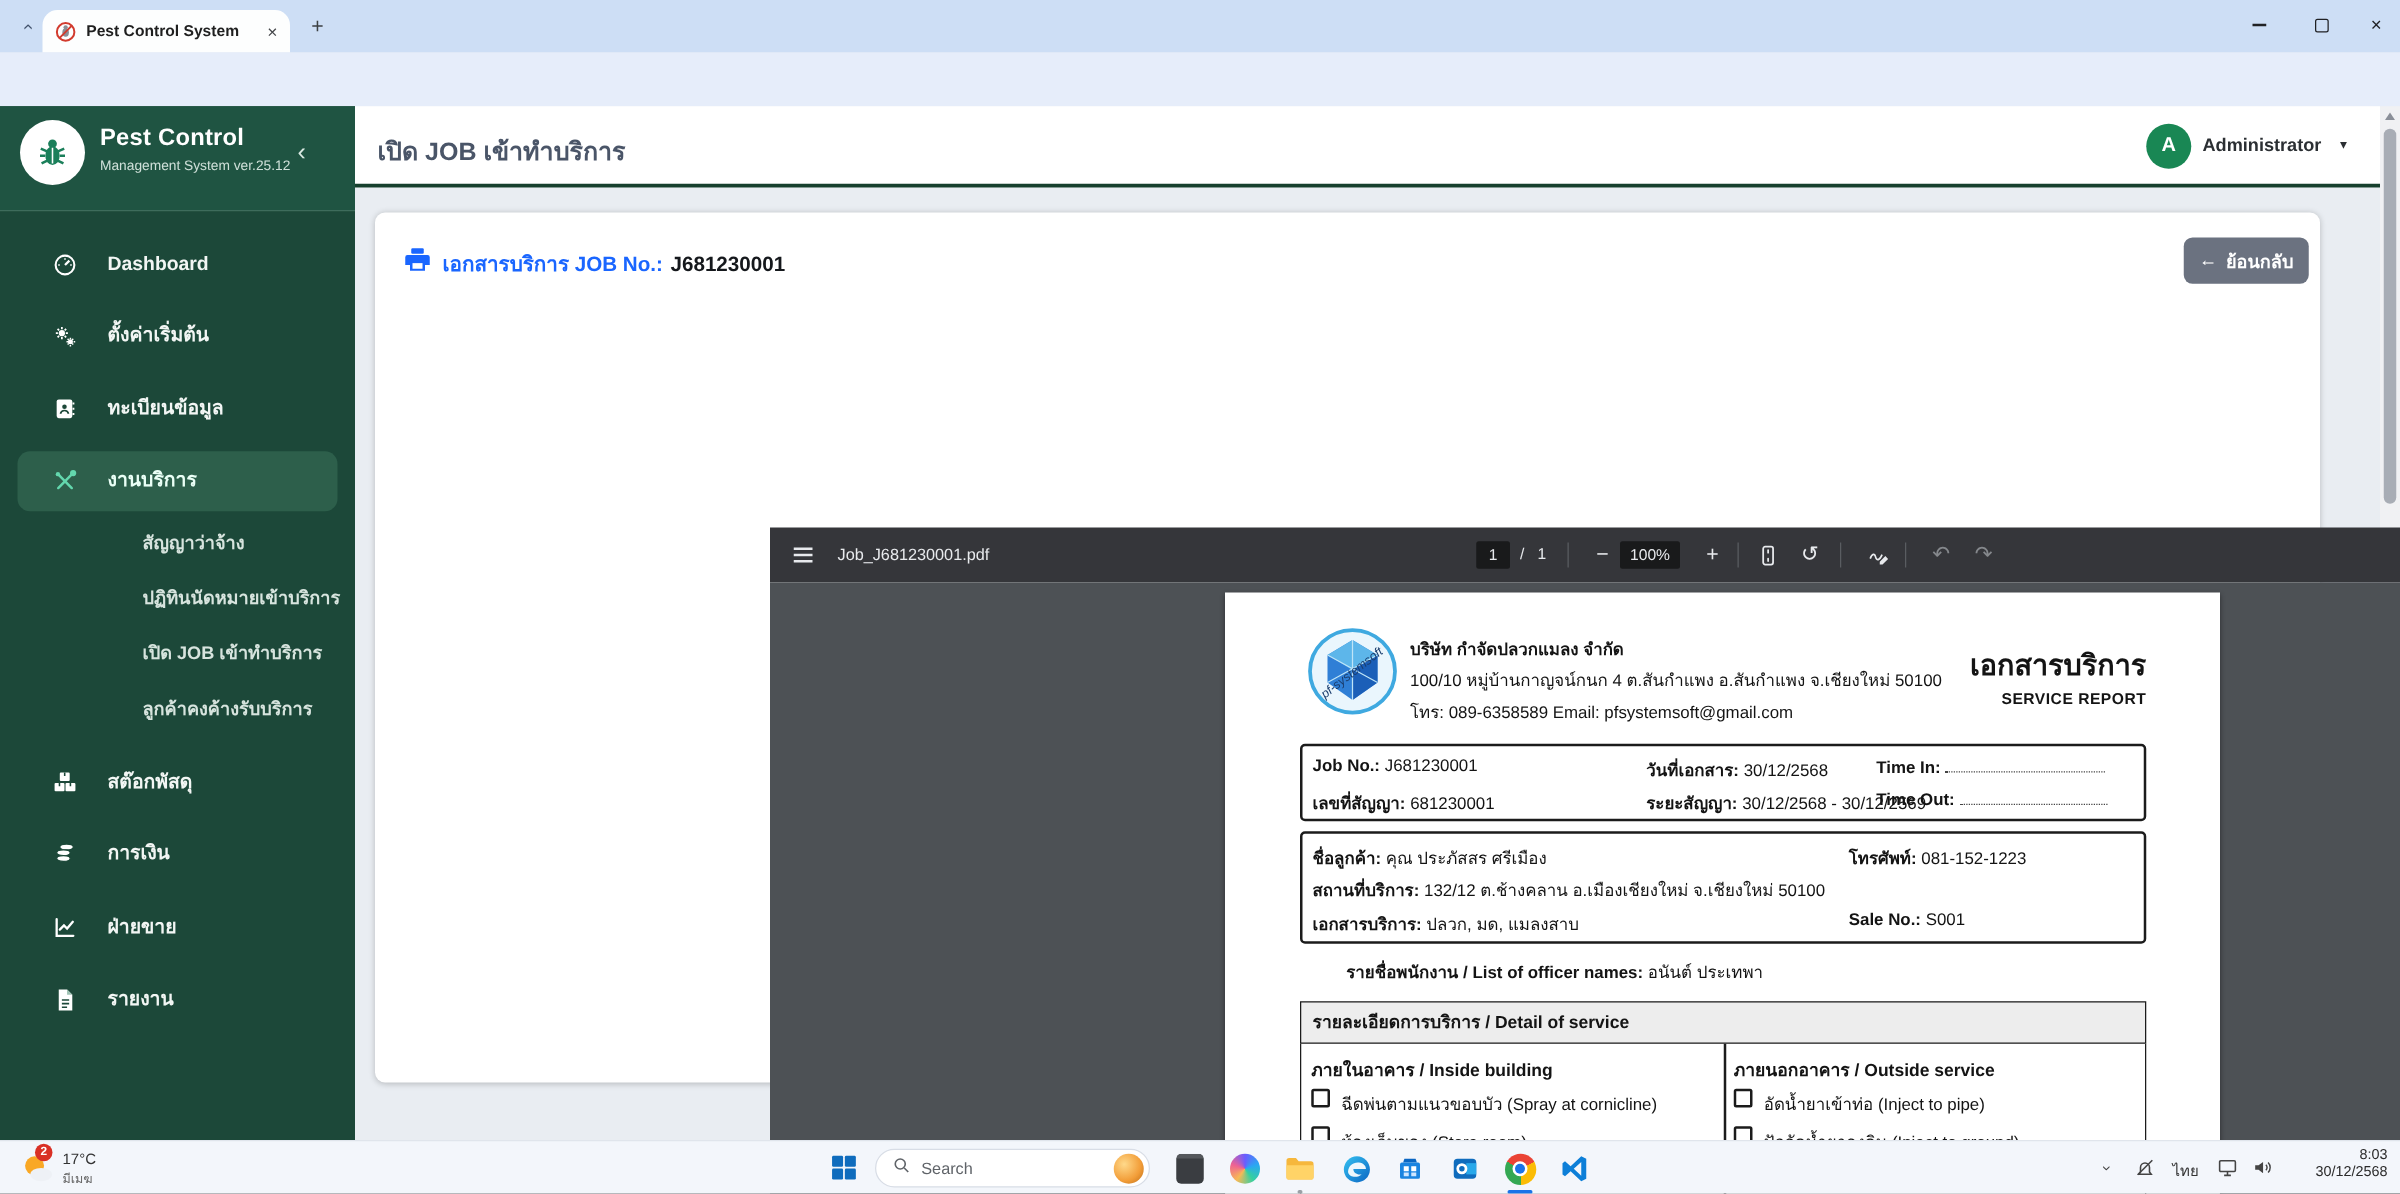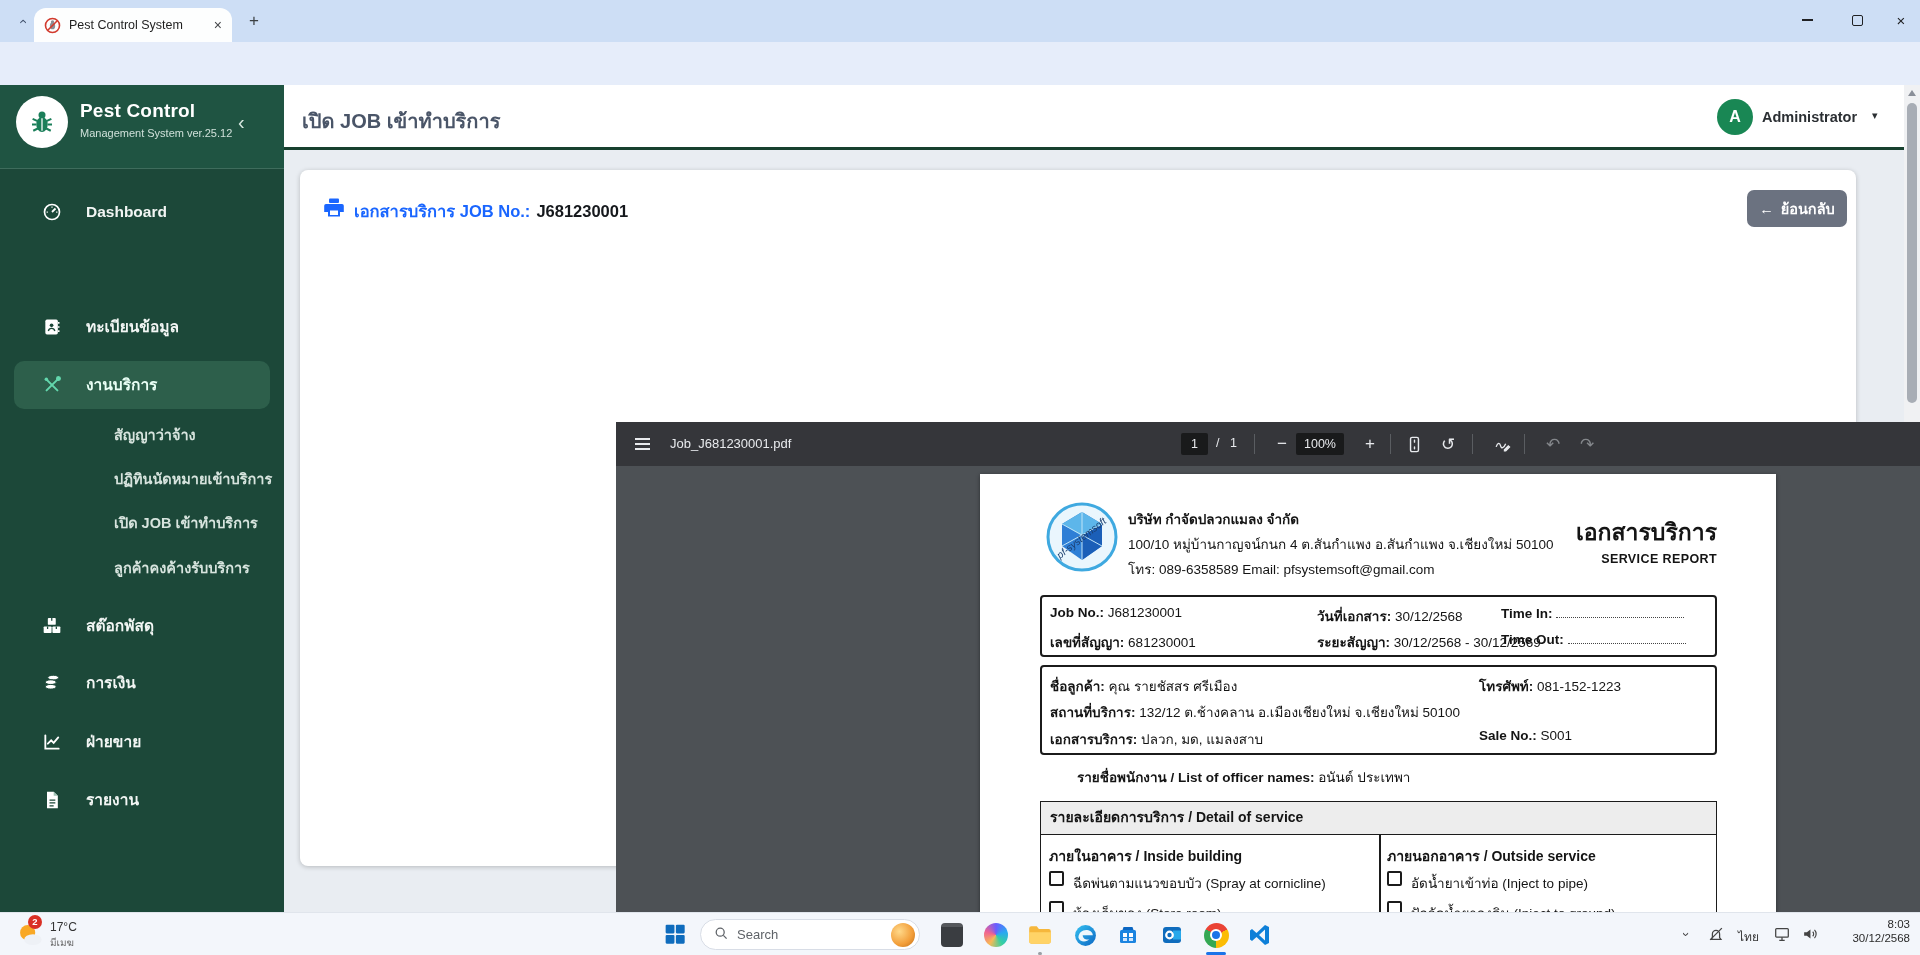--- a/index.html
+++ b/index.html
@@ -6,21 +6,21 @@
   body{font-family:"Liberation Sans","DejaVu Sans",sans-serif;}
   .screen{position:relative;width:1920px;height:955px;overflow:hidden;background:#e9edf2;}
   .abs{position:absolute;}
 
   
   #tabstrip{left:0;top:0;width:1920px;height:42px;background:#cddef5;}
   #tabsearch{left:10px;top:10px;width:22px;height:22px;color:#41516b;font-size:15px;display:flex;align-items:center;justify-content:center;}
   #tabsearch span{transform:rotate(-90deg);display:inline-block;}
   #tab{left:34px;top:8px;width:198px;height:34px;background:#fdfefe;border-radius:12px 12px 0 0;display:flex;align-items:center;padding:0 10px;box-sizing:border-box;}
   #tab .fav{width:17px;height:17px;margin-right:8px;flex:0 0 auto;}
-  #tab .t{font-size:12.5px;color:#1f1f1f;white-space:nowrap;overflow:hidden;flex:1;}
+  #tab .t{font-size:12.5px;color:#1f1f1f;white-space:nowrap;overflow:hidden;flex:1;font-weight:bold;}
   #tab .x{font-size:14px;color:#45474a;margin-left:6px;}
   #newtab{left:244px;top:11px;width:20px;height:20px;font-size:17px;color:#3c4043;text-align:center;line-height:20px;}
   .wbtn{top:6px;width:34px;height:28px;color:#202124;display:flex;align-items:center;justify-content:center;font-size:13px;}
   #win-min{left:1790px}#win-max{left:1840px}#win-close{left:1884px;font-size:15px}
   #win-min i{display:block;width:11px;height:1.5px;background:#202124}
   #win-max i{display:block;width:9px;height:9px;border:1.4px solid #202124;border-radius:2px}
 
   #toolbar{left:0;top:42px;width:1920px;height:43px;background:#e6edfa;}
   .navbtn{top:52px;width:24px;height:24px;font-size:16px;color:#41464c;text-align:center;line-height:24px;}
   #nav-back{left:14px}#nav-fwd{left:52px;color:#9aa0a6}#nav-reload{left:90px}
@@ -218,20 +218,29 @@
     </div>
 
     <div class="abs mitem" style="top:103px">
       <span class="ic"><svg viewBox="0 0 24 24" width="20" height="20" fill="none" stroke="currentColor" stroke-width="2">
             <circle cx="12" cy="12" r="9"></circle>
             <path d="M12 12l4.2-4.2" stroke-width="2.2"></path>
             <path d="M5.5 12H7M17 12h1.5M12 5.5V7" stroke-width="1.5"></path>
           </svg></span>
       <span class="lb">Dashboard</span>
     </div>
+    <div class="abs mitem" style="top:160px">
+      <span class="ic"><svg viewBox="0 0 24 24" width="20" height="20" fill="currentColor">
+            <circle cx="9" cy="9" r="3"></circle>
+            <path d="M9 3.2v2M9 12.8v2M3.2 9h2M12.8 9h2M4.9 4.9l1.4 1.4M11.7 11.7l1.4 1.4M13.1 4.9l-1.4 1.4M6.3 11.7l-1.4 1.4" stroke="currentColor" stroke-width="1.7"></path>
+            <circle cx="17.2" cy="17.2" r="2.4"></circle>
+            <path d="M17.2 13.4v1.5M17.2 20.3v1.5M13.4 17.2h1.5M20.3 17.2h1.5M14.5 14.5l1 1M18.9 18.9l1 1M19.9 14.5l-1 1M15.5 18.9l-1 1" stroke="currentColor" stroke-width="1.4"></path>
+          </svg></span>
+      <span class="lb">ตั้งค่าเริ่มต้น</span>
+    </div>
     <div class="abs mitem" style="top:218px">
       <span class="ic"><svg viewBox="0 0 24 24" width="20" height="20">
             <rect x="4" y="3" width="15" height="18" rx="2" fill="currentColor"></rect>
             <path d="M21 7h-1.8M21 12h-1.8M21 17h-1.8" stroke="currentColor" stroke-width="2"></path>
             <circle cx="11.5" cy="10" r="2.2" fill="#1c4839"></circle>
             <path d="M7.6 16.8a4 4 0 0 1 7.8 0" stroke="#1c4839" stroke-width="1.6" fill="none"></path>
           </svg></span>
       <span class="lb">ทะเบียนข้อมูล</span>
     </div>
     <div class="abs mitem mactive" style="top:276px">
@@ -363,21 +372,21 @@
           <div class="abs box" id="box1">
             <div class="abs th" style="left:8px;top:8px"><span class="b">Job No.:</span> <span>J681230001</span></div>
             <div class="abs th" style="left:275px;top:8px"><span class="b">วันที่เอกสาร:</span> <span>30/12/2568</span></div>
             <div class="abs th" style="left:459px;top:8px"><span class="b">Time In:</span> <span class="dots"></span></div>
             <div class="abs th" style="left:8px;top:34px"><span class="b">เลขที่สัญญา:</span> <span>681230001</span></div>
             <div class="abs th" style="left:275px;top:34px"><span class="b">ระยะสัญญา:</span> <span>30/12/2568 - 30/12/2569</span></div>
             <div class="abs th" style="left:459px;top:34px"><span class="b">Time Out:</span> <span class="dots" style="width:118px"></span></div>
           </div>
 
           <div class="abs box" id="box2">
-            <div class="abs th" style="left:8px;top:8px"><span class="b">ชื่อลูกค้า:</span> <span>คุณ รายชัสสร ศรีเมือง</span></div>
+            <div class="abs th" style="left:8px;top:8px"><span class="b">ชื่อลูกค้า:</span> <span>คุณ ประภัสสร ศรีเมือง</span></div>
             <div class="abs th" style="left:437px;top:8px"><span class="b">โทรศัพท์:</span> <span>081-152-1223</span></div>
             <div class="abs th" style="left:8px;top:34px"><span class="b">สถานที่บริการ:</span> <span>132/12 ต.ช้างคลาน อ.เมืองเชียงใหม่ จ.เชียงใหม่ 50100</span></div>
             <div class="abs th" style="left:8px;top:61px"><span class="b">เอกสารบริการ:</span> <span>ปลวก, มด, แมลงสาบ</span></div>
             <div class="abs th" style="left:437px;top:61px"><span class="b">Sale No.:</span> <span>S001</span></div>
           </div>
 
           <div class="abs th" id="officers"><span class="b">รายชื่อพนักงาน / List of officer names:</span> <span>อนันต์ ประเทพา</span></div>
 
           <div class="abs" id="stable">
             <div id="sthead">รายละเอียดการบริการ / Detail of service</div>

